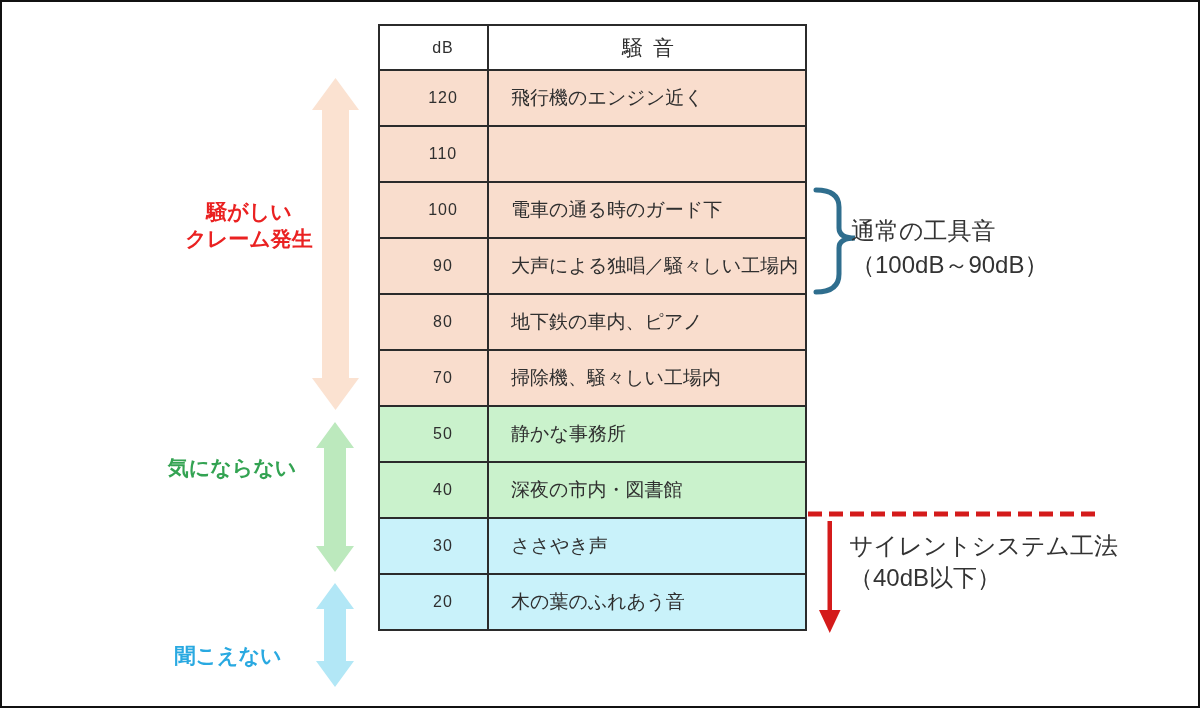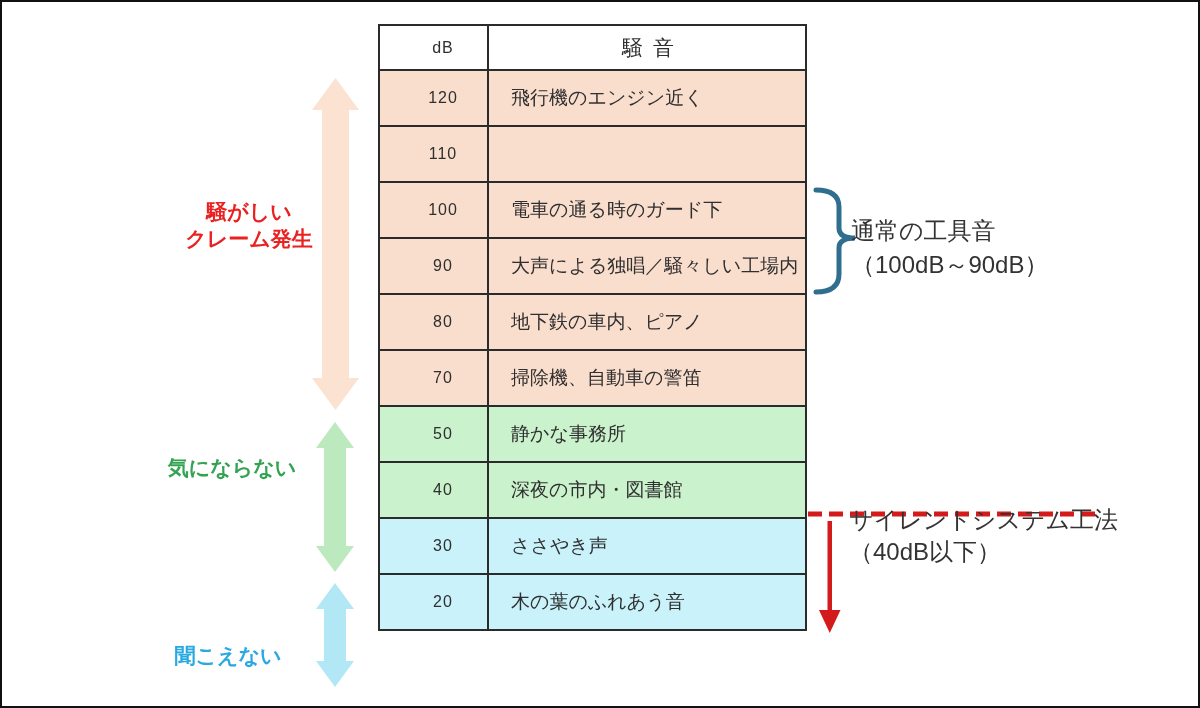--- a/index.html
+++ b/index.html
@@ -40,21 +40,21 @@
   .side-label.moderate{left:140px; top:452px; color:var(--label-moderate);}
   .side-label.quiet{left:136px; top:640px; color:var(--label-quiet);}
   .v-arrow{position:absolute;}
   .v-arrow.loud{left:310px; top:76px;}
   .v-arrow.moderate{left:314px; top:420px;}
   .v-arrow.quiet{left:314px; top:581px;}
   
   .brace{position:absolute; left:806px; top:184px;}
   .annot{position:absolute; font-size:24px; line-height:34px; color:#333;}
   .annot.tool{left:849px; top:212px;}
-  .annot.silent{left:847px; top:502px; line-height:32px;}
+  .annot.silent{left:847px; top:528px; line-height:32px;}
   .dashed-line{position:absolute; left:806px; top:509px;}
   .down-arrow{position:absolute; left:817px; top:519px;}
 </style>
 </head>
 <body>
 
 <div class="canvas">
 
   <div class="side-label moderate">気にならない</div>
   <div class="side-label loud">
@@ -92,21 +92,21 @@
     <div class="t-row loud">
       <div class="cell-db">90</div>
       <div class="cell-label">大声による独唱／騒々しい工場内</div>
     </div>
     <div class="t-row loud">
       <div class="cell-db">80</div>
       <div class="cell-label">地下鉄の車内、ピアノ</div>
     </div>
     <div class="t-row loud">
       <div class="cell-db">70</div>
-      <div class="cell-label">掃除機、自動車の警笛</div>
+      <div class="cell-label">掃除機、騒々しい工場内</div>
     </div>
     <div class="t-row moderate">
       <div class="cell-db">50</div>
       <div class="cell-label">静かな事務所</div>
     </div>
     <div class="t-row moderate">
       <div class="cell-db">40</div>
       <div class="cell-label">深夜の市内・図書館</div>
     </div>
     <div class="t-row quiet">

